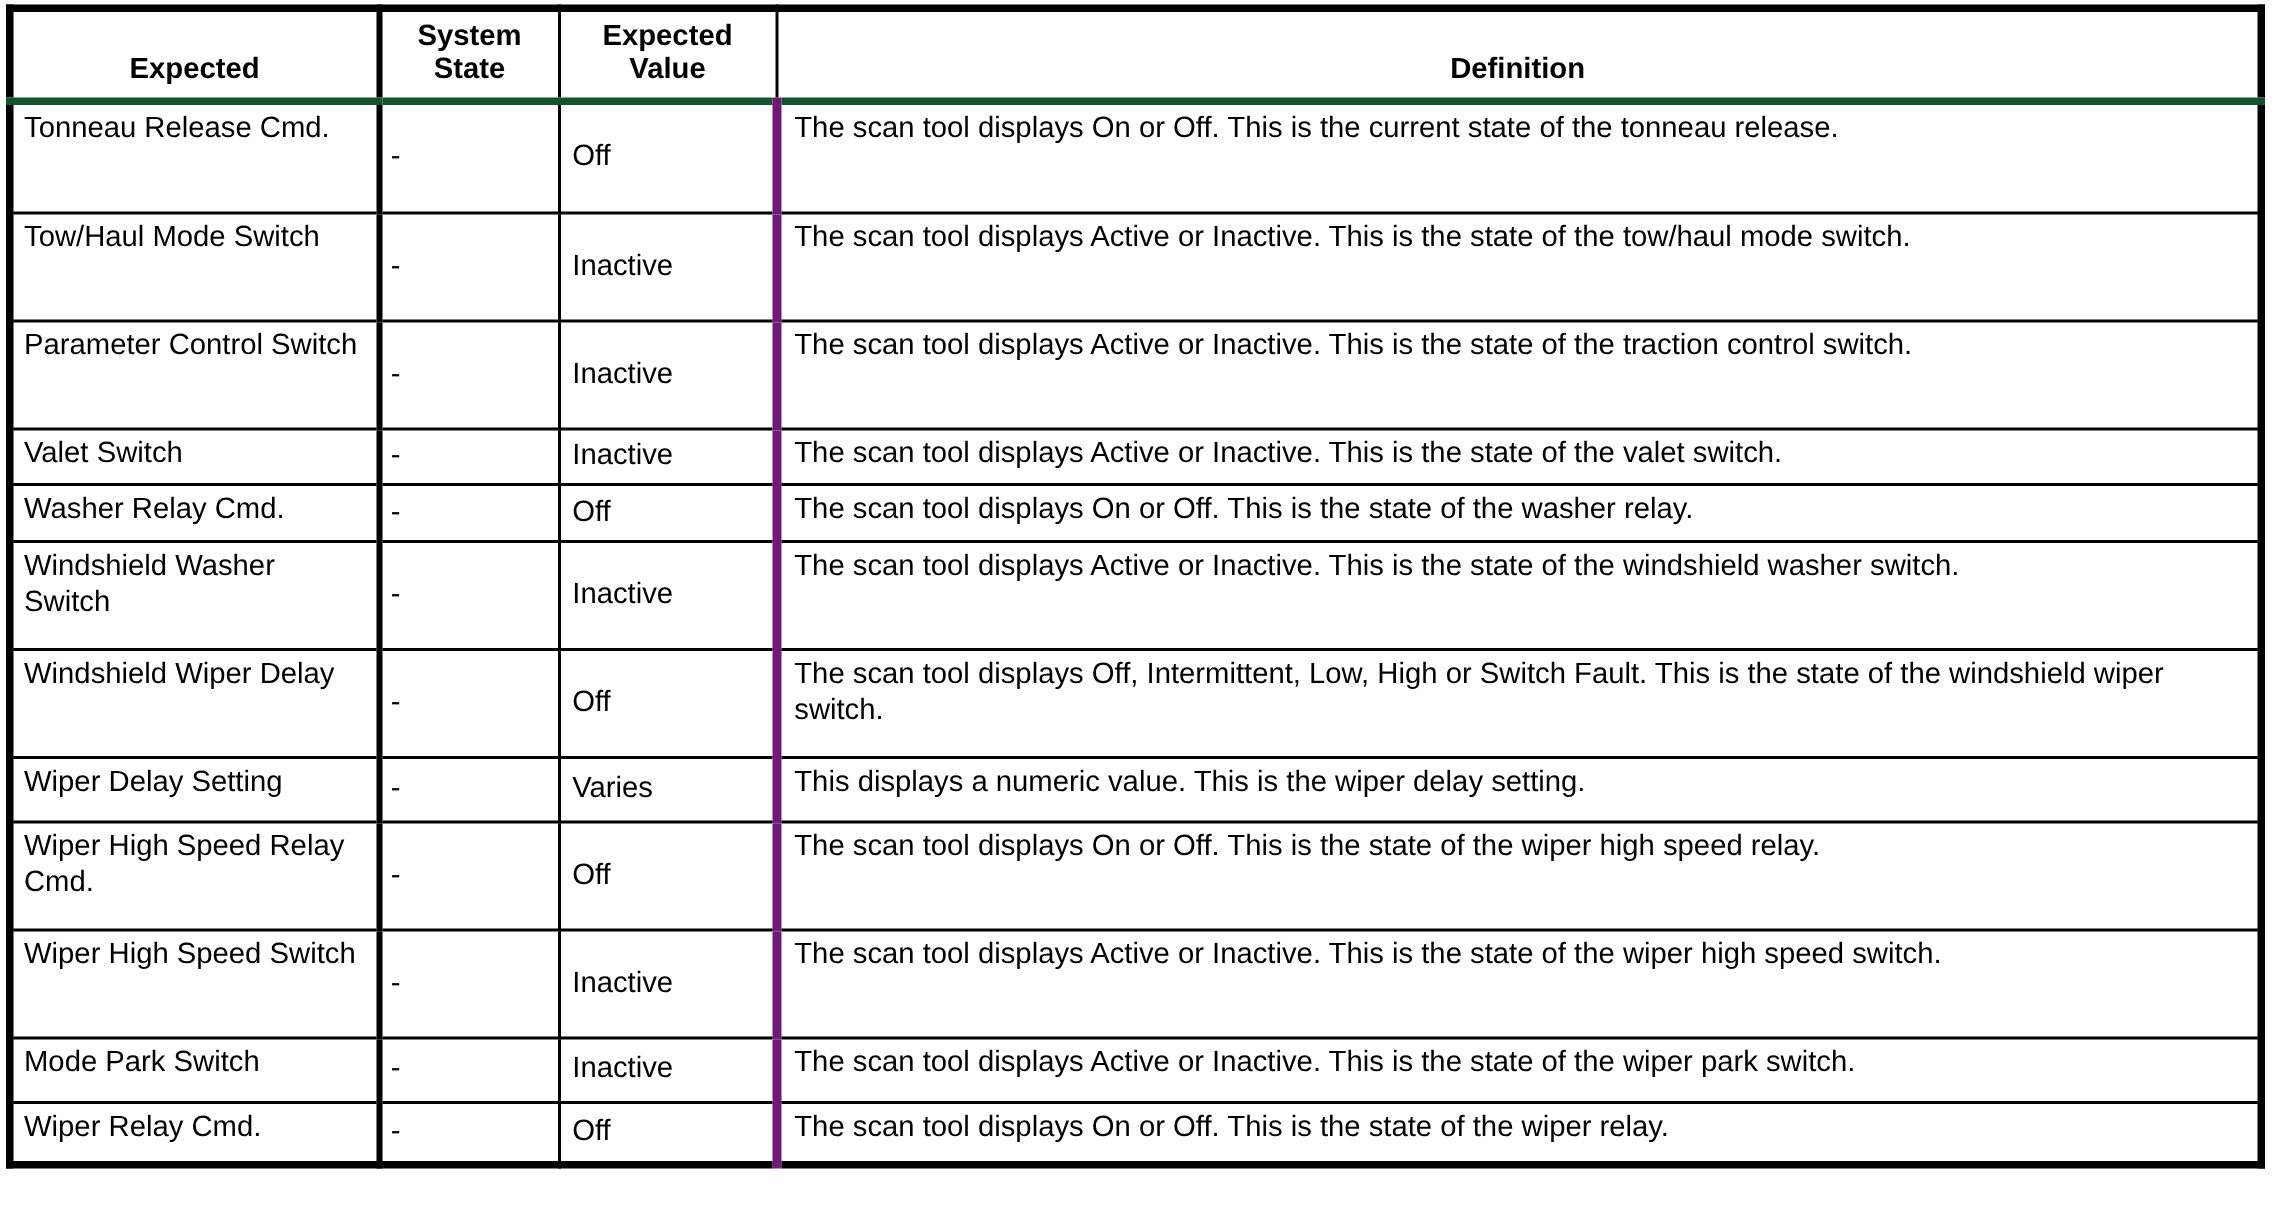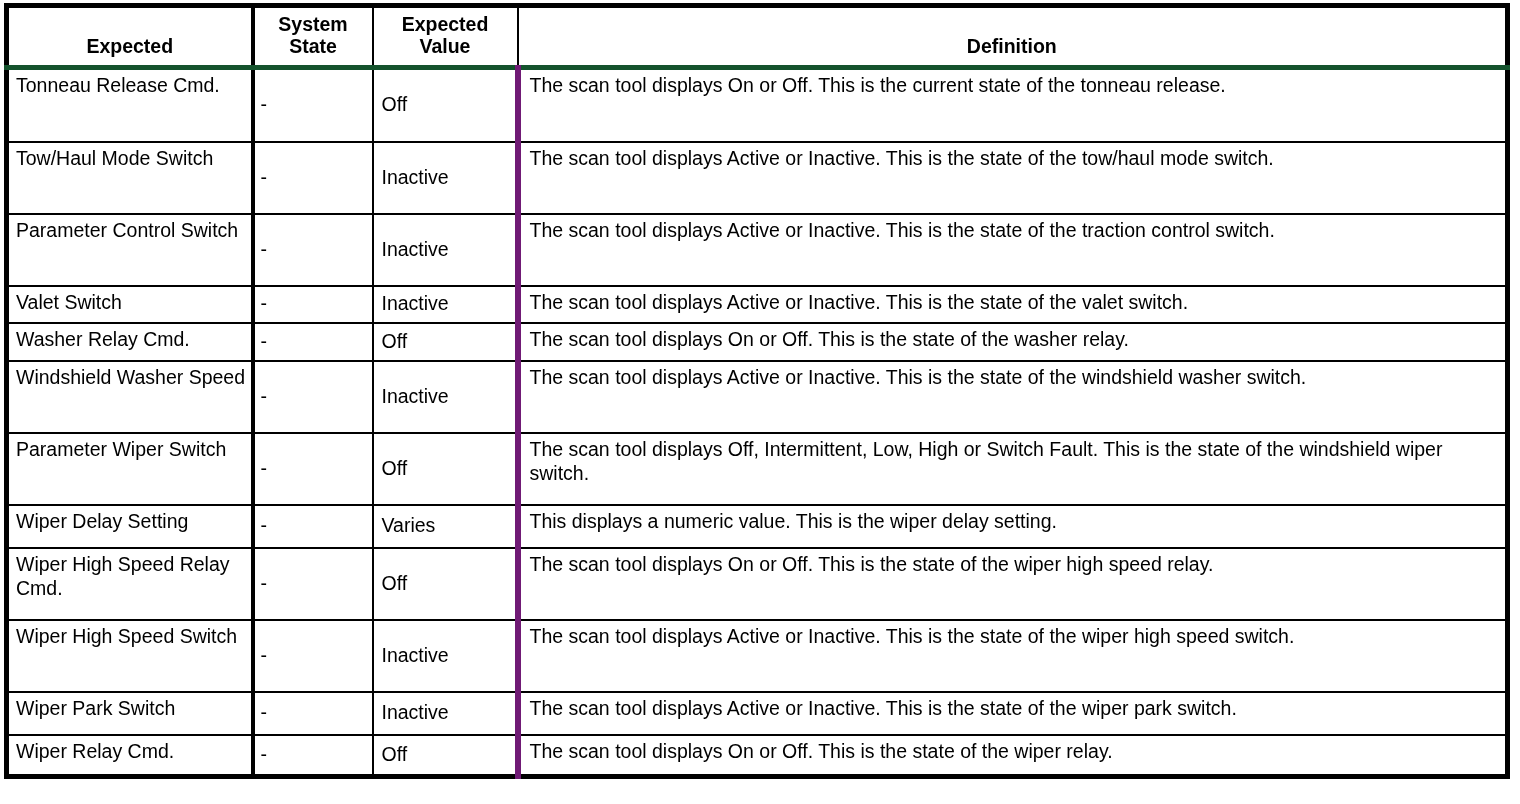--- a/index.html
+++ b/index.html
@@ -141,27 +141,27 @@
         <td class="v-cell">Inactive</td>
         <td class="d-cell">The scan tool displays Active or Inactive. This is the state of the valet switch.</td>
       </tr>
       <tr class="r5">
         <td class="p-cell">Washer Relay Cmd.</td>
         <td class="s-cell">-</td>
         <td class="v-cell">Off</td>
         <td class="d-cell">The scan tool displays On or Off. This is the state of the washer relay.</td>
       </tr>
       <tr class="r6">
-        <td class="p-cell">Windshield Washer Speed</td>
+        <td class="p-cell">Windshield Washer Switch</td>
         <td class="s-cell">-</td>
         <td class="v-cell">Inactive</td>
         <td class="d-cell">The scan tool displays Active or Inactive. This is the state of the windshield washer switch.</td>
       </tr>
       <tr class="r7">
-        <td class="p-cell">Parameter Wiper Switch</td>
+        <td class="p-cell">Windshield Wiper Delay</td>
         <td class="s-cell">-</td>
         <td class="v-cell">Off</td>
         <td class="d-cell">The scan tool displays Off, Intermittent, Low, High or Switch Fault. This is the state of the windshield wiper switch.</td>
       </tr>
       <tr class="r8">
         <td class="p-cell">Wiper Delay Setting</td>
         <td class="s-cell">-</td>
         <td class="v-cell">Varies</td>
         <td class="d-cell">This displays a numeric value. This is the wiper delay setting.</td>
       </tr>
@@ -171,21 +171,21 @@
         <td class="v-cell">Off</td>
         <td class="d-cell">The scan tool displays On or Off. This is the state of the wiper high speed relay.</td>
       </tr>
       <tr class="r10">
         <td class="p-cell">Wiper High Speed Switch</td>
         <td class="s-cell">-</td>
         <td class="v-cell">Inactive</td>
         <td class="d-cell">The scan tool displays Active or Inactive. This is the state of the wiper high speed switch.</td>
       </tr>
       <tr class="r11">
-        <td class="p-cell">Wiper Park Switch</td>
+        <td class="p-cell">Mode Park Switch</td>
         <td class="s-cell">-</td>
         <td class="v-cell">Inactive</td>
         <td class="d-cell">The scan tool displays Active or Inactive. This is the state of the wiper park switch.</td>
       </tr>
       <tr class="r12">
         <td class="p-cell">Wiper Relay Cmd.</td>
         <td class="s-cell">-</td>
         <td class="v-cell">Off</td>
         <td class="d-cell">The scan tool displays On or Off. This is the state of the wiper relay.</td>
       </tr>

